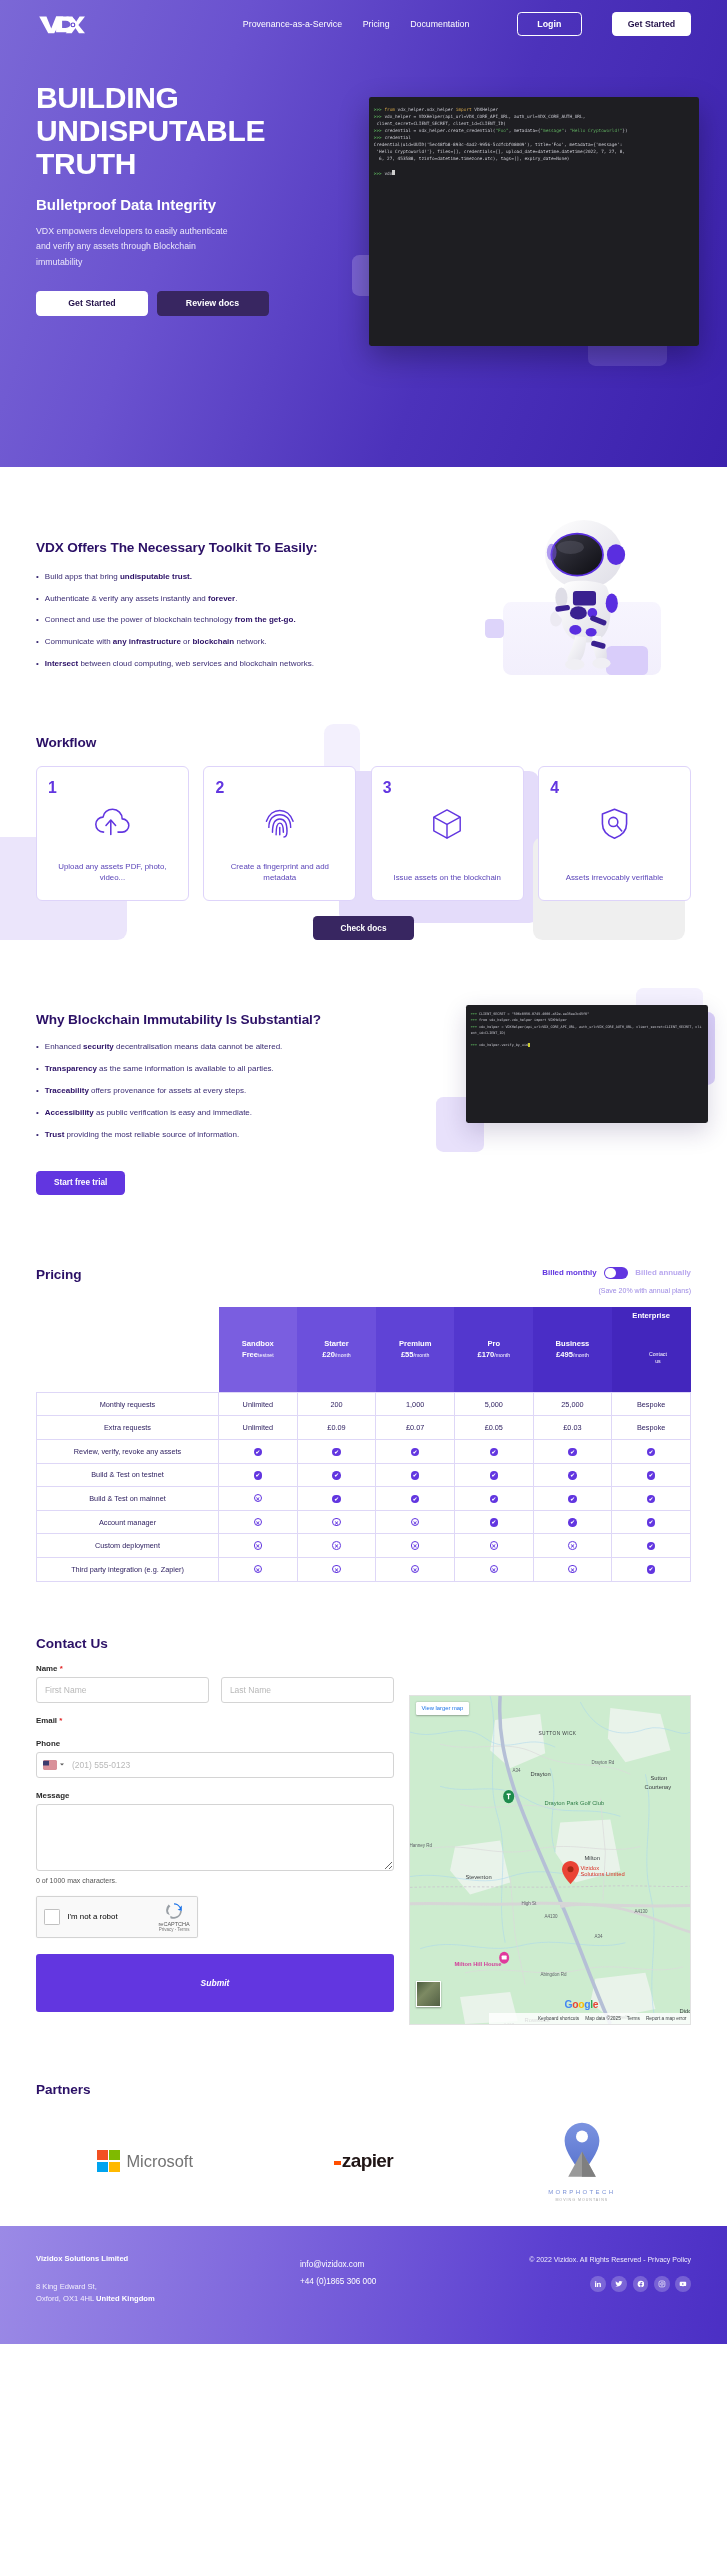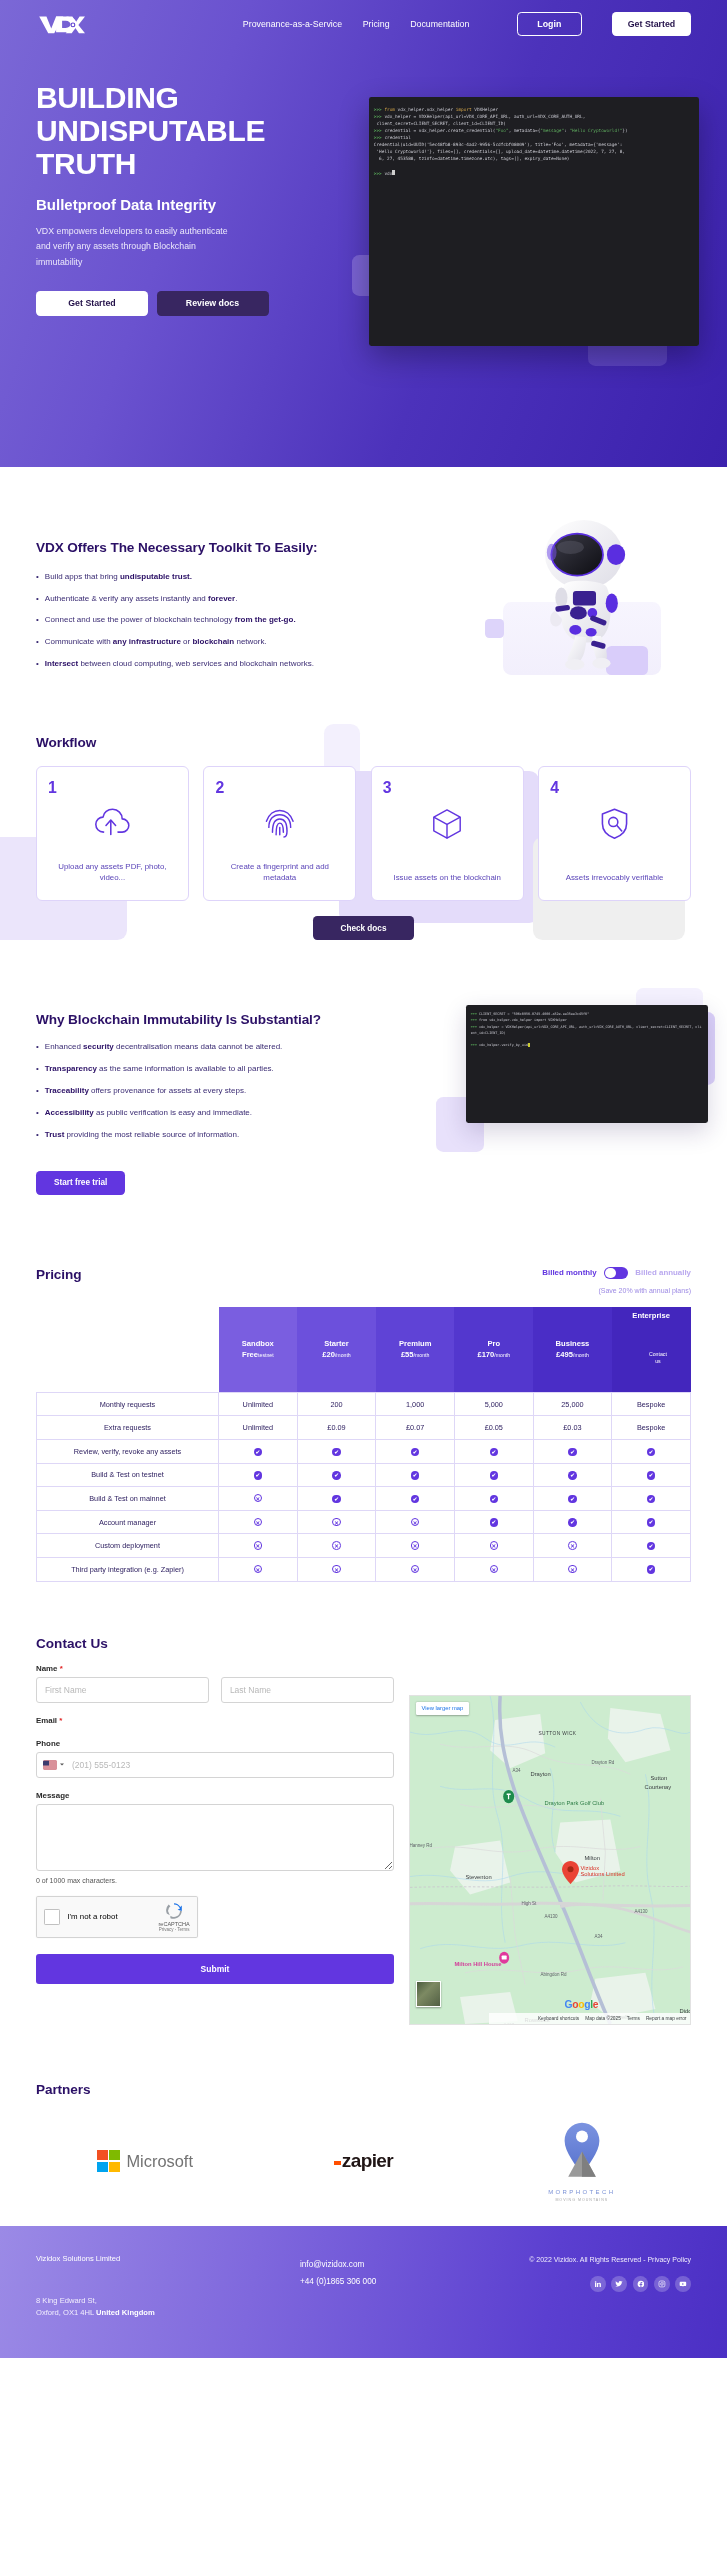--- a/index.html
+++ b/index.html
@@ -299,22 +299,22 @@
     box-shadow: 0 0 1.8px rgba(0,0,0,.06);
   }
   .rc-box { width: 15.8px; height: 15.8px; border: 1.2px solid #c1c1c1; border-radius: 1.2px; background: #fff; }
   .rc-text { font-size: 7.9px; color: #000; margin-left: 7.3px; font-family: "Liberation Sans", sans-serif; }
   .rc-brand { margin-left: auto; text-align: center; }
   .rc-logo { width: 18px; height: 18px; margin: 0 auto; }
   .rc-name { font-size: 5.5px; color: #555; margin-top: 1.2px; }
   .rc-tos { font-size: 4.5px; color: #777; }
   .btn-submit {
     margin-top: 15.8px; width: 100%; background: #6236e0; color: #fff;
-    border: none; border-radius: 3px; padding: 10px 0;
-    font-size: 8.5px; font-weight: 700; font-family: inherit; cursor: pointer;
+    border: none; border-radius: 3px; padding: 24px 0;
+    font-size: 8.5px; font-weight: 700; font-family: inherit; cursor: pointer; font-style: italic;
   }
 
   
   .map-col { flex: 1; position: relative; }
   .map {
     position: relative; width: 100%; height: 330px;
     background: #cfecd4; overflow: hidden; margin-top: 59px;
     border: 0.6px solid #e2e2e2;
   }
   .map svg { position: absolute; inset: 0; }
@@ -365,22 +365,22 @@
   .morpho-sub { font-size: 3.6px; letter-spacing: 1px; color: #a9a9a9; margin-top: 2.4px; }
 
   
   footer {
     background: linear-gradient(100deg,#9b8ae6 0%, #7f68dd 35%, #5b3fd0 75%, #4b2fc4 100%);
     padding: 28px 36px 38px 36px;
     color: #fff;
     display: flex;
   }
   .f-col1 { width: 236px; }
-  .f-company { font-size: 7.6px; font-weight: 400; }
-  .f-addr { font-size: 7.6px; line-height: 1.65; margin-top: 32px; color: #f2eefd; }
+  .f-company { font-size: 7.6px; font-weight: 700; }
+  .f-addr { font-size: 7.6px; line-height: 1.65; margin-top: 18px; color: #f2eefd; }
   .f-addr b { font-weight: 700; color: #fff; }
   .f-col2 { width: 200px; padding-top: 3.6px; margin-left: 28px; }
   .f-contact { font-size: 8.2px; line-height: 2.05; color: #ffffff; }
   .f-col3 { margin-left: auto; text-align: right; padding-top: 2.4px; }
   .f-copy { font-size: 7px; color: #f0ecfc; }
   .socials { display: flex; gap: 5.5px; justify-content: flex-end; margin-top: 13.3px; }
   .soc {
     width: 15.8px; height: 15.8px; border-radius: 50%;
     background: rgba(255,255,255,.22);
     display: flex; align-items: center; justify-content: center;

